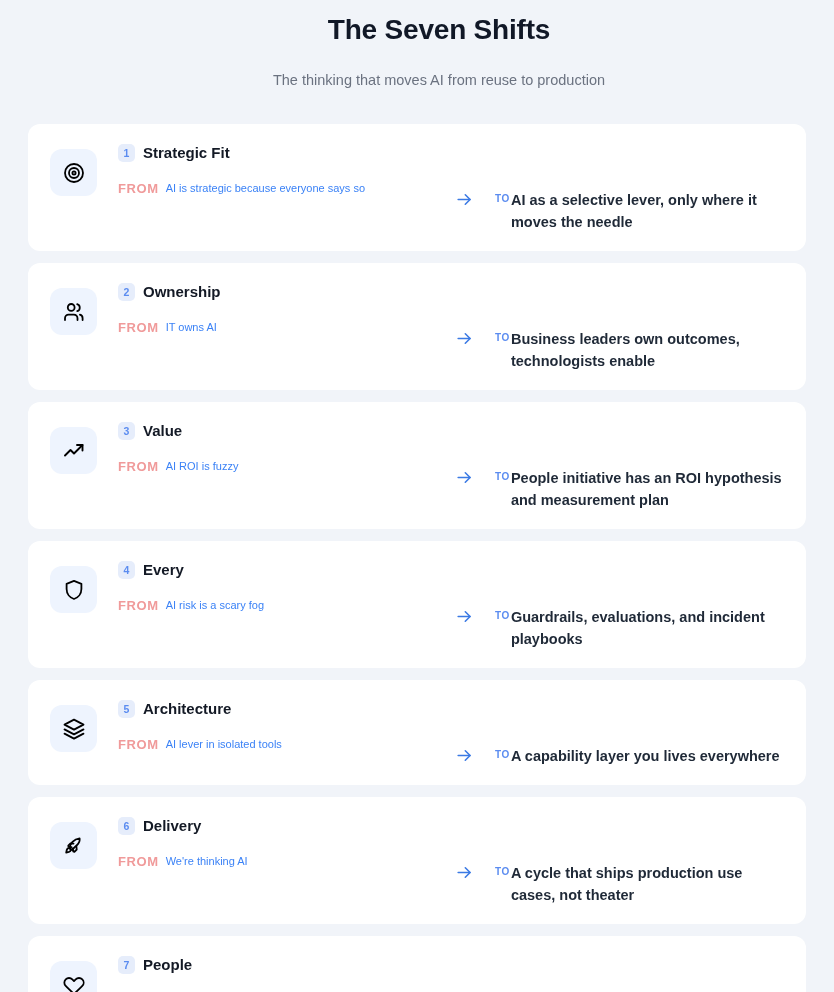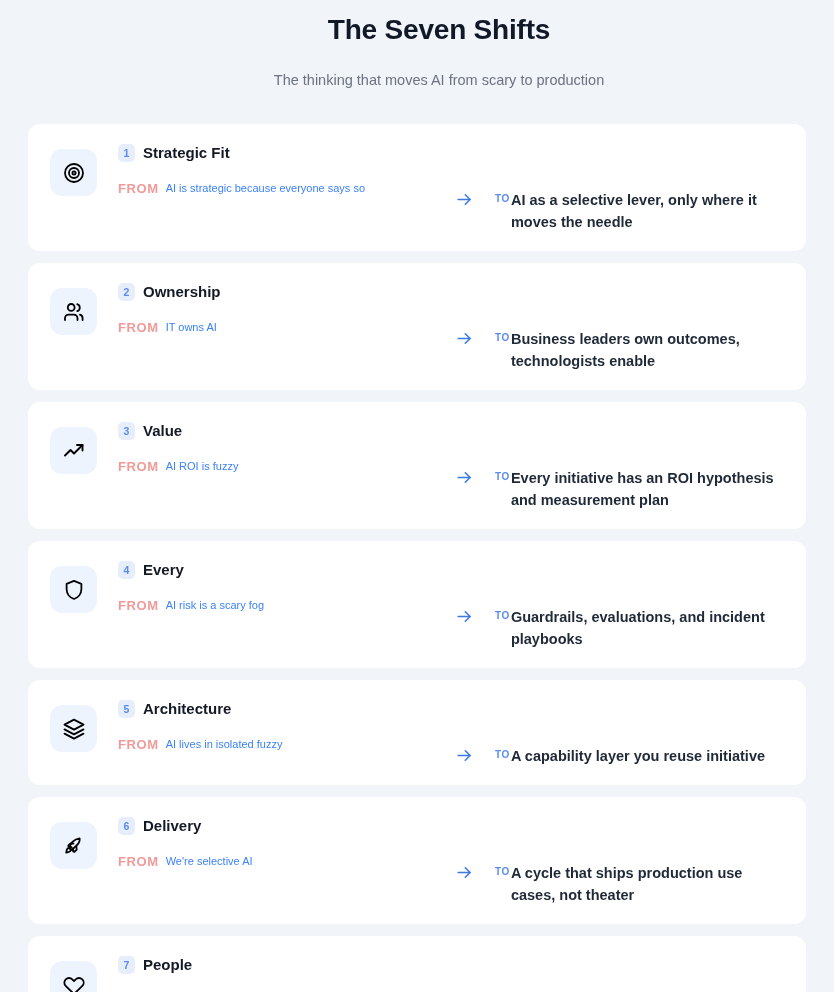--- a/index.html
+++ b/index.html
@@ -166,21 +166,21 @@
     max-width: 296px;
   }
 </style>
 </head>
 <body>
 
 <div class="page">
 
   <div class="header">
     <div class="page-title">The Seven Shifts</div>
-    <div class="page-subtitle">The thinking that moves AI from scary to production</div>
+    <div class="page-subtitle">The thinking that moves AI from reuse to production</div>
   </div>
 
   <div class="cards">
       <div class="card">
         <div class="card-icon-tile">
           <svg width="24" height="24" viewBox="0 0 24 24" fill="none" stroke="currentColor" stroke-width="1.8">
             <circle cx="12" cy="12" r="9"></circle>
             <circle cx="12" cy="12" r="5"></circle>
             <circle cx="12" cy="12" r="1.6"></circle>
           </svg>
@@ -264,21 +264,21 @@
           </div>
           <div class="card-right">
             <span class="arrow">
               <svg width="19" height="19" viewBox="0 0 24 24" fill="none" stroke="currentColor" stroke-width="2" stroke-linecap="round" stroke-linejoin="round">
                 <line x1="4" y1="12" x2="19" y2="12"></line>
                 <polyline points="13,6 19,12 13,18"></polyline>
               </svg>
             </span>
             <span class="to-block">
               <span class="tag-to">TO</span>
-              <span class="to-text">Every initiative has an ROI hypothesis and measurement plan</span>
+              <span class="to-text">People initiative has an ROI hypothesis and measurement plan</span>
             </span>
           </div>
         </div>
       </div>
       <div class="card">
         <div class="card-icon-tile">
           <svg width="24" height="24" viewBox="0 0 24 24" fill="none" stroke="currentColor" stroke-width="1.8" stroke-linecap="round" stroke-linejoin="round">
             <path d="M12 2.8 4.6 5.8v5.3c0 4.6 3.1 8.6 7.4 9.9 4.3-1.3 7.4-5.3 7.4-9.9V5.8z"></path>
           </svg>
         </div>
@@ -316,33 +316,33 @@
           </svg>
         </div>
         <div class="card-body">
           <div class="card-left">
             <div class="title-row">
               <span class="num-badge">5</span>
               <span class="card-title">Architecture</span>
             </div>
             <div class="from-row">
               <span class="tag-from">FROM</span>
-              <span class="from-text">AI lives in isolated fuzzy</span>
-            </div>
-          </div>
-          <div class="card-right">
-            <span class="arrow">
-              <svg width="19" height="19" viewBox="0 0 24 24" fill="none" stroke="currentColor" stroke-width="2" stroke-linecap="round" stroke-linejoin="round">
-                <line x1="4" y1="12" x2="19" y2="12"></line>
-                <polyline points="13,6 19,12 13,18"></polyline>
-              </svg>
-            </span>
-            <span class="to-block">
-              <span class="tag-to">TO</span>
-              <span class="to-text">A capability layer you reuse initiative</span>
+              <span class="from-text">AI lever in isolated tools</span>
+            </div>
+          </div>
+          <div class="card-right">
+            <span class="arrow">
+              <svg width="19" height="19" viewBox="0 0 24 24" fill="none" stroke="currentColor" stroke-width="2" stroke-linecap="round" stroke-linejoin="round">
+                <line x1="4" y1="12" x2="19" y2="12"></line>
+                <polyline points="13,6 19,12 13,18"></polyline>
+              </svg>
+            </span>
+            <span class="to-block">
+              <span class="tag-to">TO</span>
+              <span class="to-text">A capability layer you lives everywhere</span>
             </span>
           </div>
         </div>
       </div>
       <div class="card">
         <div class="card-icon-tile">
           <svg width="24" height="24" viewBox="0 0 24 24" fill="none" stroke="currentColor" stroke-width="1.8" stroke-linecap="round" stroke-linejoin="round">
             <path d="M5.6 14.5c-1 1-1.4 4.1-1.4 4.1s3.1-.4 4.1-1.4c.6-.6.6-1.6 0-2.2s-2.1-1.1-2.7-.5z"></path>
             <path d="M10.1 16.2 7.5 13.6c.5-2.1 1.5-4.1 3-5.7 2.3-2.5 5-3.4 7.1-3.6.4 2.1-.5 4.9-3 7.2-1.6 1.5-3.5 2.4-4.5 4.7z"></path>
             <path d="M9.5 13.2 7 12.8a.9.9 0 0 1-.5-1.5l2-2 3 .3"></path>
@@ -350,21 +350,21 @@
           </svg>
         </div>
         <div class="card-body">
           <div class="card-left">
             <div class="title-row">
               <span class="num-badge">6</span>
               <span class="card-title">Delivery</span>
             </div>
             <div class="from-row">
               <span class="tag-from">FROM</span>
-              <span class="from-text">We're selective AI</span>
+              <span class="from-text">We're thinking AI</span>
             </div>
           </div>
           <div class="card-right">
             <span class="arrow">
               <svg width="19" height="19" viewBox="0 0 24 24" fill="none" stroke="currentColor" stroke-width="2" stroke-linecap="round" stroke-linejoin="round">
                 <line x1="4" y1="12" x2="19" y2="12"></line>
                 <polyline points="13,6 19,12 13,18"></polyline>
               </svg>
             </span>
             <span class="to-block">

